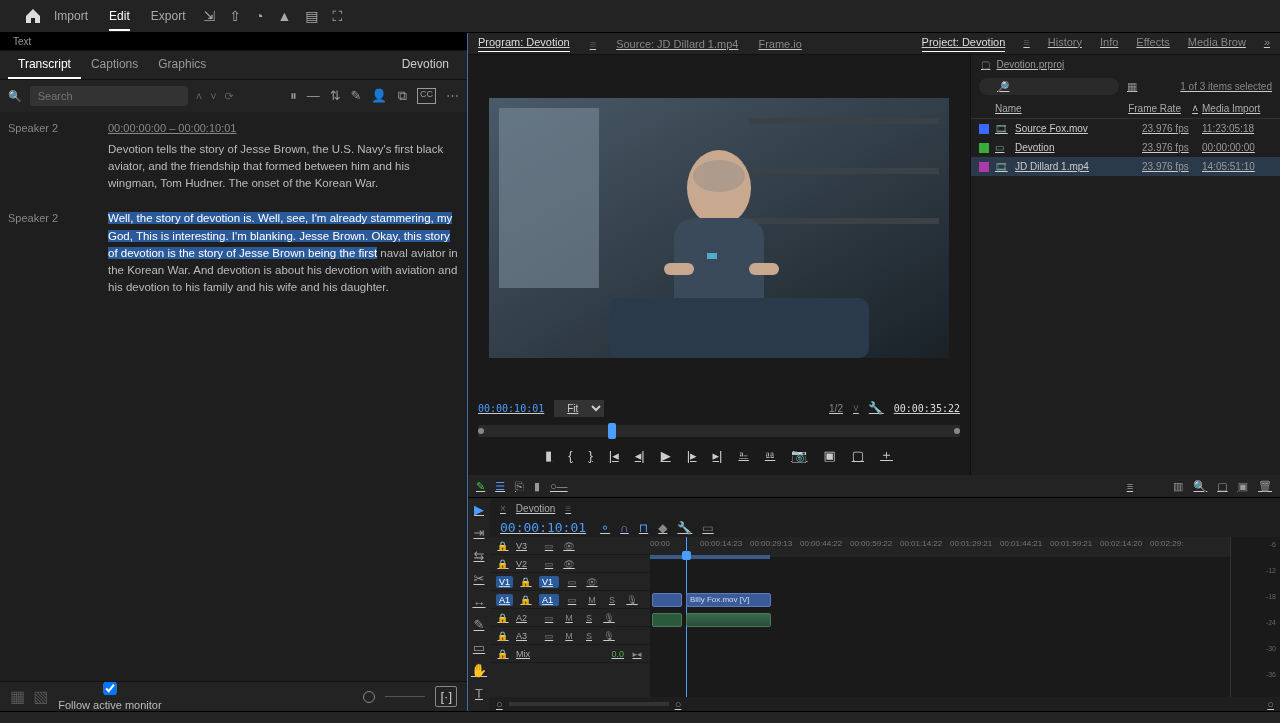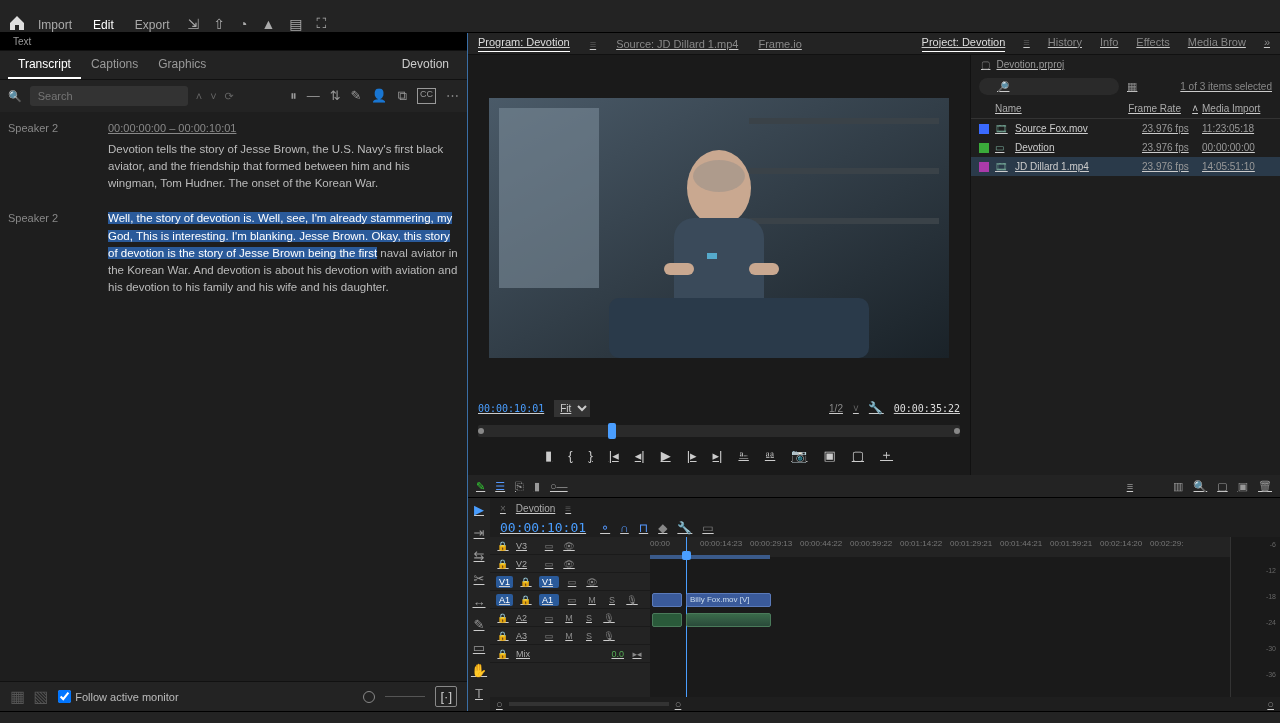--- a/index.html
+++ b/index.html
@@ -1,17 +1,17 @@
 <!DOCTYPE html>
 <html><head>
 <meta charset="utf-8">
 <style>
 * { margin:0; padding:0; box-sizing:border-box; font-family:'Segoe UI',Arial,sans-serif; }
 body { background:#1a1a1a; color:#ccc; width:1280px; height:723px; overflow:hidden; font-size:11px; }
-.topbar { height:33px; background:#232323; display:flex; align-items:flex-end; padding:0 8px; border-bottom:1px solid #000; }
+.topbar { height:33px; background:#232323; display:flex; align-items:center; padding:0 24px; border-bottom:1px solid #000; }
 .topbar .home { width:18px; height:18px; margin-right:12px; }
 .topbar .modes span { margin-right:18px; color:#aaa; cursor:pointer; font-size:12px; }
 .topbar .modes .active { color:#fff; border-bottom:2px solid #fff; padding-bottom:6px; }
 .topbar .title { flex:1; text-align:center; color:#888; font-size:12px; }
 .topbar .right-icons { display:flex; gap:14px; align-items:center; }
 .topbar .right-icons span { color:#aaa; font-size:14px; }
 
 .main { display:flex; height:678px; }
 .left-panel { width:468px; background:#1e1e1e; border-right:1px solid #3a6ea5; display:flex; flex-direction:column; }
 .text-tab { background:#000000; padding:3px 13px; font-size:10px; color:#999; border-bottom:1px solid #111; }
@@ -27,39 +27,39 @@
 
 .transcript-body { flex:1; overflow:auto; padding:8px; }
 .seg { display:flex; margin-bottom:18px; }
 .seg .spk { width:100px; color:#888; font-size:11px; padding-top:2px; }
 .seg .txt { flex:1; color:#bbb; font-size:11.5px; line-height:1.5; }
 .seg .txt .tc { color:#888; font-size:11px; margin-bottom:4px; display:block;text-decoration:underline; }
 .seg .txt .hl { background:#2a5a9a; color:#fff; }
 
 .footer { height:30px; display:flex; align-items:center; padding:0 10px; gap:10px; background:#232323; border-top:1px solid #111; }
 .footer .toggles { display:flex; gap:8px; color:#555; font-size:16px; }
-.footer .chk { display:flex; align-items:center; gap:4px; font-size:11px; color:#bbb; }
+.footer .chk { display:flex; gap:4px; font-size:11px; color:#bbb;flex-direction:column; }
 .footer .zoom { margin-left:auto; display:flex; align-items:center; gap:10px; }
 .footer .knob { width:12px; height:12px; border:1px solid #888; border-radius:50%; }
 .footer .exp { border:1px solid #888; padding:2px 4px; border-radius:2px; font-size:13px; }
 
 .right-area { flex:1; display:flex; flex-direction:column;text-decoration:underline; }
 .prog-tabs { height:22px; background:#232323; display:flex; align-items:center; padding:0 10px; gap:20px; font-size:11px; border-bottom:1px solid #111; }
 .prog-tabs span { color:#888; }
 .prog-tabs .act { color:#ddd; border-bottom:1px solid #fff; padding-bottom:3px; }
 .prog-tabs .pright { margin-left:auto; display:flex; gap:18px; }
 
 .upper { display:flex; height:420px; }
 .monitor { flex:1; background:#1a1a1a; display:flex; flex-direction:column; padding:6px 10px; }
 .mon-img { flex:1; display:flex; align-items:center; justify-content:center; }
 .mon-img svg { width:460px; height:260px; }
 .mon-ctrl { height:26px; display:flex; align-items:center; gap:10px; font-size:10px; }
 .mon-ctrl .tc-in { color:#4a9eff; font-family:monospace; }
 .mon-ctrl .tc-out { color:#ddd; font-family:monospace; margin-left:auto; }
-.mon-ctrl select { background:#333; border:none; color:#ccc; font-size:10px; padding:2px 2px; }
+.mon-ctrl select { background:#333; border:none; color:#ccc; font-size:10px; padding:2px 9px; }
 .mon-ctrl .cam { margin-left:auto; color:#888; }
 .mon-ctrl .wrench { color:#ddd; font-size:12px;}
 .mon-scrub { height:12px; background:#2a2a2a; margin:4px 0; position:relative; border-radius:2px; }
 .mon-scrub .dot { position:absolute; width:6px; height:6px; background:#888; border-radius:50%; top:3px; }
 .mon-scrub .play { position:absolute; left:27%; top:-2px; width:8px; height:16px; background:#4a9eff; border-radius:2px;}
 .mon-btns { height:28px; display:flex; align-items:center; justify-content:center; gap:16px;}
 .mon-btns span { color:#ccc; font-size:13px; }
 
 .project { width:310px; background:#1e1e1e; border-left:1px solid #111; }
 .proj-crumb { padding:4px 10px; font-size:10px; color:#999; display:flex; align-items:center; gap:6px; }

